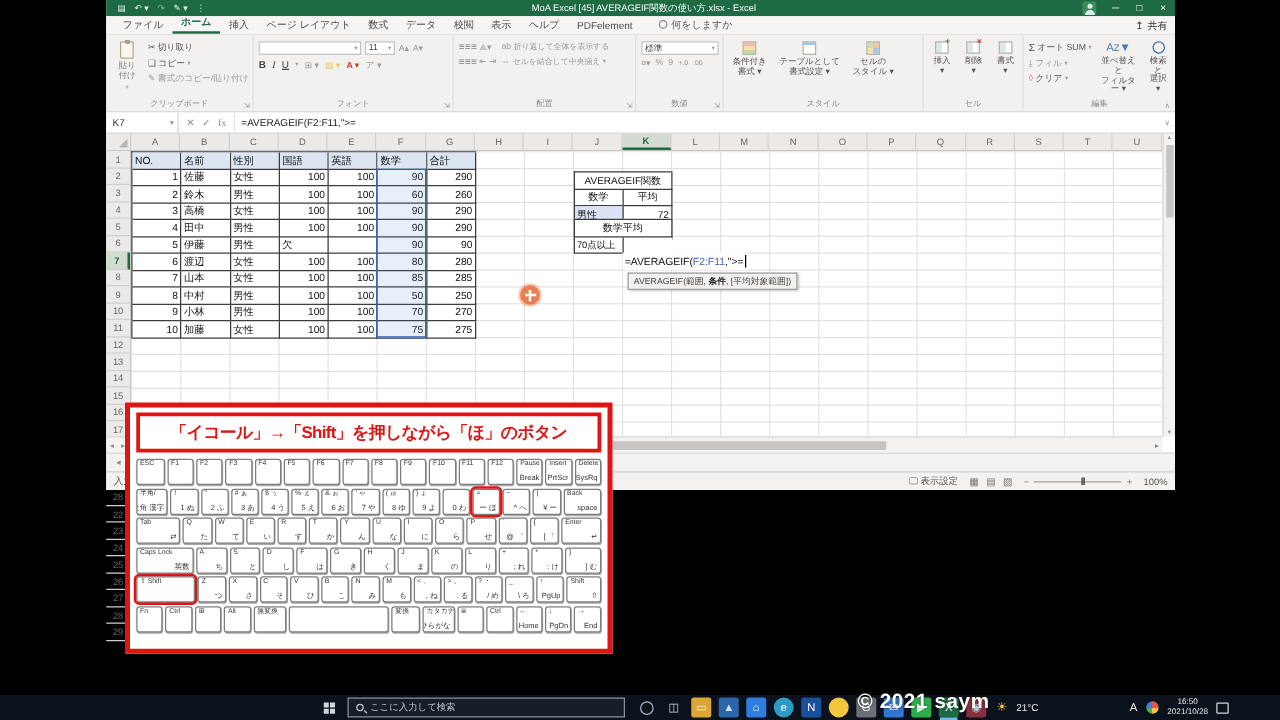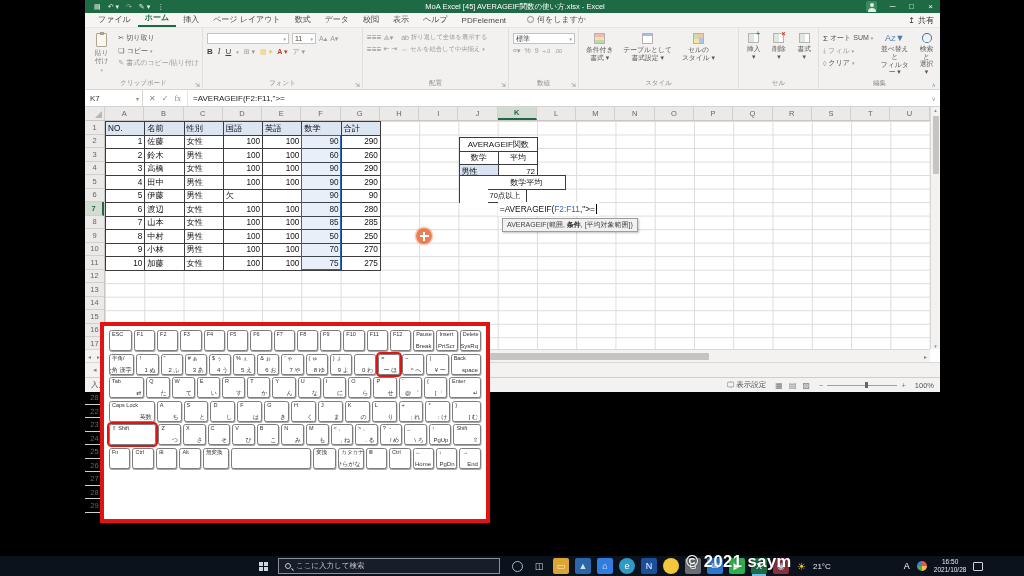--- a/index.html
+++ b/index.html
@@ -86,21 +86,21 @@
   .mtable .c.num{justify-content:flex-end;}
   .rangebox{position:absolute;left:196.4px;top:13.52px;width:39.28px;height:135.2px;
     border:1.6px solid #2e62b8;background:rgba(84,130,204,0.13);z-index:4;}
   .stable{position:absolute;left:353.52px;top:16px;display:grid;grid-template-columns:39.28px 39.28px;
     grid-auto-rows:13.52px;border-top:1px solid #3c3c3c;border-left:1px solid #3c3c3c;background:#fff;}
   .stable .c{border-right:1px solid #3c3c3c;border-bottom:1px solid #3c3c3c;font-size:8px;color:#111;
     display:flex;align-items:center;padding:0 2px;white-space:nowrap;overflow:visible;}
   .stable .span2{grid-column:1 / span 2;justify-content:center;}
   .stable .ctr{justify-content:center;}
   .stable .num{justify-content:flex-end;}
-  .avgtable{top:54px;padding-left:28px;}
+  .avgtable{top:54px;}
   .cellformula{position:absolute;left:392.8px;top:81.12px;height:13.52px;z-index:5;background:#fff;
     display:flex;align-items:center;font-size:8.3px;white-space:nowrap;padding:0 2px;color:#111;}
   .cellformula .rng{color:#3b5fc0;}
   .caret{display:inline-block;width:1px;height:10px;background:#000;margin-left:1px;}
   .fxtip{position:absolute;left:397px;top:97px;z-index:6;background:#f2f1f0;border:1px solid #9d9d9d;
     box-shadow:1px 1px 2px rgba(0,0,0,.25);font-size:7px;color:#444;padding:1px 4px;white-space:nowrap;}
   .fxtip b{color:#222;}
 
   
   .kbwrap{position:absolute;left:15px;top:322px;width:390px;height:201px;z-index:20;
@@ -563,20 +563,21 @@
           <span>,"&gt;=</span>
           <span class="caret"></span>
       </div>
 
       <div class="fxtip">
         <span>AVERAGEIF(範囲, </span><b>条件</b><span>, [平均対象範囲])</span>
       </div>
     </div>
 
     <div class="kbwrap">
+      <div class="kcaption">「イコール」→「Shift」を押しながら「ほ」のボタン</div>
       <div class="kb" id="kbrows">
           <div class="krow">
             <div class="key" style="flex: 1.1 1.1 0px;">
               <span class="ka">ESC</span>
             </div>
             <div class="key" style="flex: 1 1 0px;">
               <span class="ka">F1</span>
             </div>
             <div class="key" style="flex: 1 1 0px;">
               <span class="ka">F2</span>

